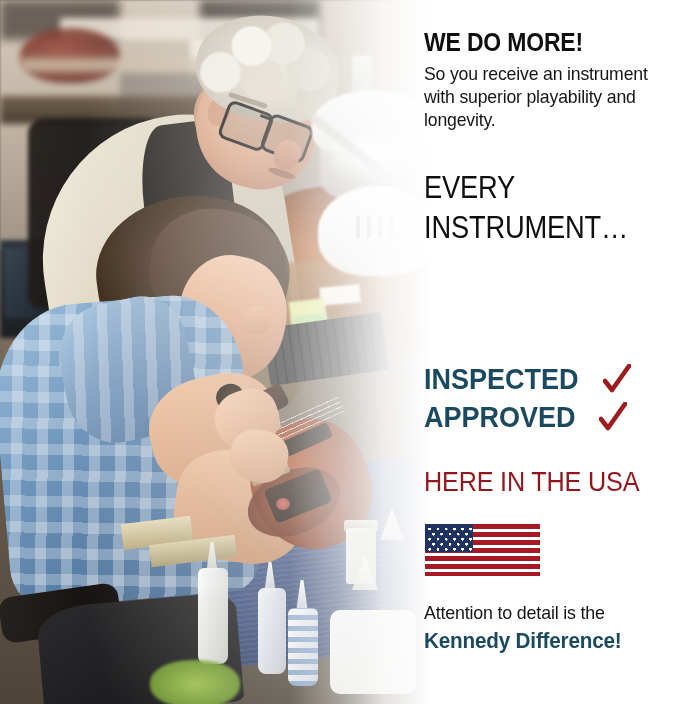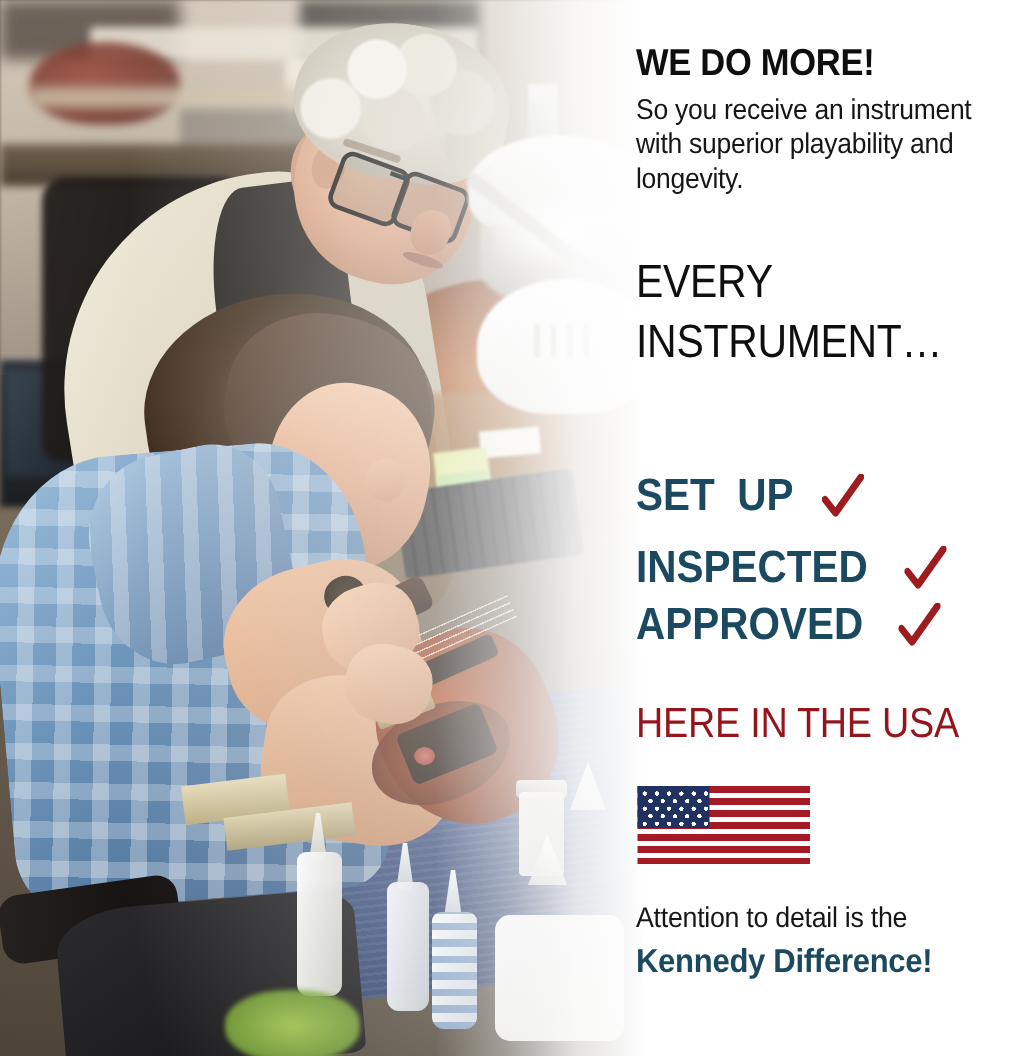--- a/index.html
+++ b/index.html
@@ -633,26 +633,20 @@
 
     <div class="t" id="headline">WE DO MORE!</div>
 
     <div class="t" id="sub">So you receive an instrument with superior playability and longevity.</div>
 
     <div class="t" id="every1">EVERY</div>
 
     <div class="t" id="every2">INSTRUMENT…</div>
 
 
-    <div class="chk-row" id="row-setup">
-      <span class="chk-label">SET  UP</span>
-      <svg class="chk-mark" viewBox="0 0 28 30">
-        <path d="M2 17 L9 26 L26 2" stroke="#9e1b1e" stroke-width="4.6" fill="none" stroke-linecap="round" stroke-linejoin="round"></path>
-      </svg>
-    </div>
 
     <div class="chk-row" id="row-inspected">
       <span class="chk-label">INSPECTED</span>
       <svg class="chk-mark" viewBox="0 0 28 30">
         <path d="M2 17 L9 26 L26 2" stroke="#9e1b1e" stroke-width="4.6" fill="none" stroke-linecap="round" stroke-linejoin="round"></path>
       </svg>
     </div>
 
     <div class="chk-row" id="row-approved">
       <span class="chk-label">APPROVED</span>

